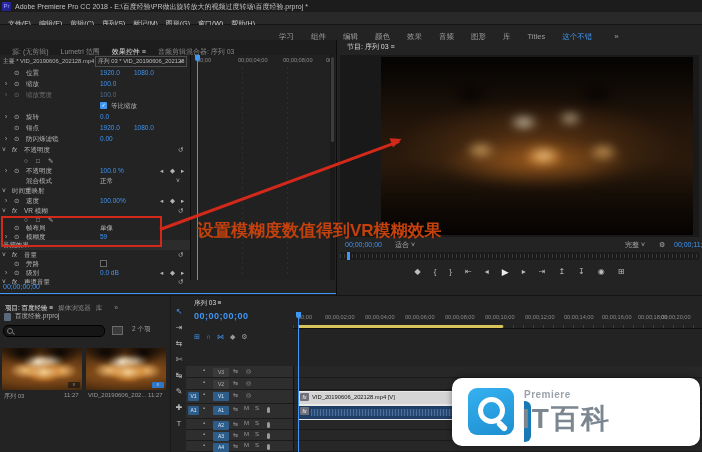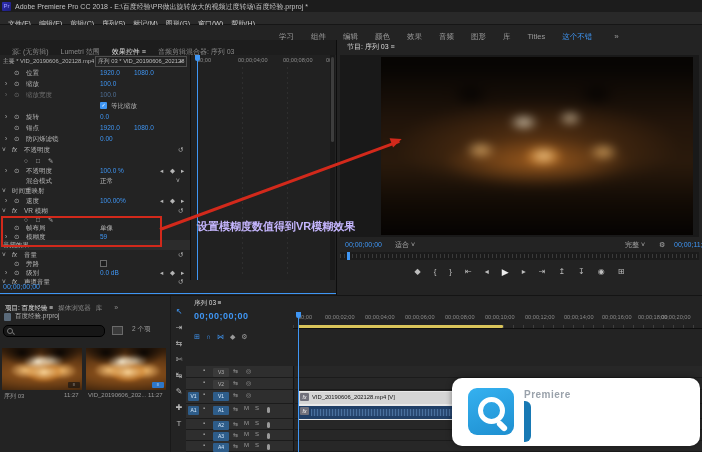--- a/index.html
+++ b/index.html
@@ -119,21 +119,21 @@
   .clip.audio{background:#1f3e66;}
   .fxbadge{position:absolute;left:1px;top:1px;width:9px;height:8px;background:#70707b;color:#fff;
     font-size:5px;font-style:italic;line-height:8px;text-align:center;border-radius:1px;}
   .clip-label{position:absolute;left:13px;top:0;font-size:5.8px;line-height:11px;color:#141414;white-space:nowrap;}
   .wave{position:absolute;left:12px;right:2px;top:3px;height:7px;
     background:repeating-linear-gradient(90deg,#49709e 0 1px,#2a4a74 1px 3px);}
   .tl-playhead{left:298px;top:312px;width:1px;height:140px;background:#3f96f4;}
   .tl-ph-top{left:296px;top:312px;width:5px;height:6px;background:#3f96f4;border-radius:0 0 2px 2px;}
   
   .red-box{left:1px;top:216px;width:157px;height:27px;border:2px solid #d2291b;}
-  .red-note{left:197px;top:219px;font-size:11px;font-weight:bold;color:#c4b5fd;white-space:nowrap;}
+  .red-note{left:197px;top:219px;font-size:17px;font-weight:bold;color:#c2410c;white-space:nowrap;}
   .red-line{left:160px;top:228px;width:255px;height:3px;background:#d2291b;transform:rotate(-20.2deg);transform-origin:left center;}
   .red-head{left:391px;top:136px;width:0;height:0;border-top:5px solid transparent;border-bottom:5px solid transparent;
     border-left:11px solid #d2291b;transform:rotate(-20deg);}
   
   .wm{left:452px;top:378px;width:248px;height:68px;background:#fff;border-radius:10px;box-shadow:0 0 6px rgba(0,0,0,.4);}
   .wm-icon{left:16px;top:10px;width:46px;height:47px;border-radius:9px;background:linear-gradient(160deg,#35b1f0,#1e8fd0);}
   .wm-fold{left:56px;top:13px;width:7px;height:41px;background:#1879b4;border-radius:0 6px 6px 0;}
   .wm-mag{left:10px;top:9px;width:17px;height:17px;border:5px solid #fff;border-radius:50%;}
   .wm-magh{left:31px;top:32px;width:6px;height:12px;background:#fff;border-radius:3px;transform:rotate(-45deg);}
   .wm-brand{left:72px;top:11px;font-size:10px;font-weight:bold;color:#9aa2ab;letter-spacing:.5px;}
@@ -475,20 +475,21 @@
   <div class="abs tl-playhead"></div>
   <div class="abs tl-ph-top"></div>
 
   <div class="abs wm">
     <div class="abs wm-icon">
       <div class="abs wm-fold"></div>
       <div class="abs wm-mag"></div>
       <div class="abs wm-magh"></div>
     </div>
     <div class="abs wm-brand">Premiere</div>
+    <div class="abs wm-title">IT百科</div>
   </div>
 
   <div class="abs red-box"></div>
   <div class="abs red-line"></div>
   <div class="abs red-head"></div>
   <div class="abs red-note">设置模糊度数值得到VR模糊效果</div>
 
 </div>
 
 </body></html>

